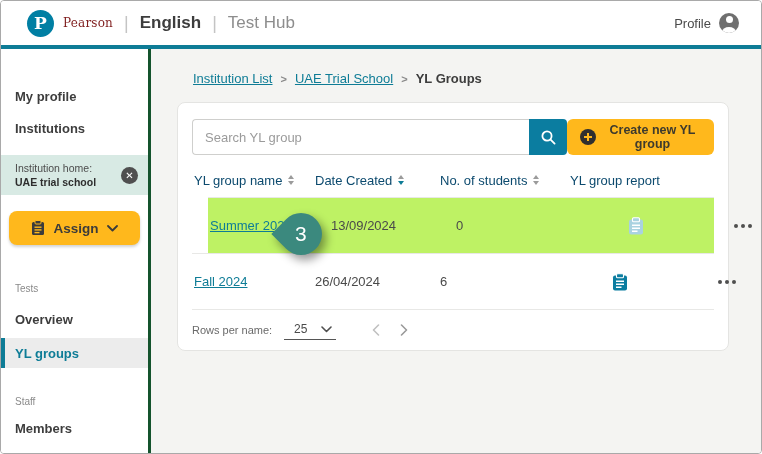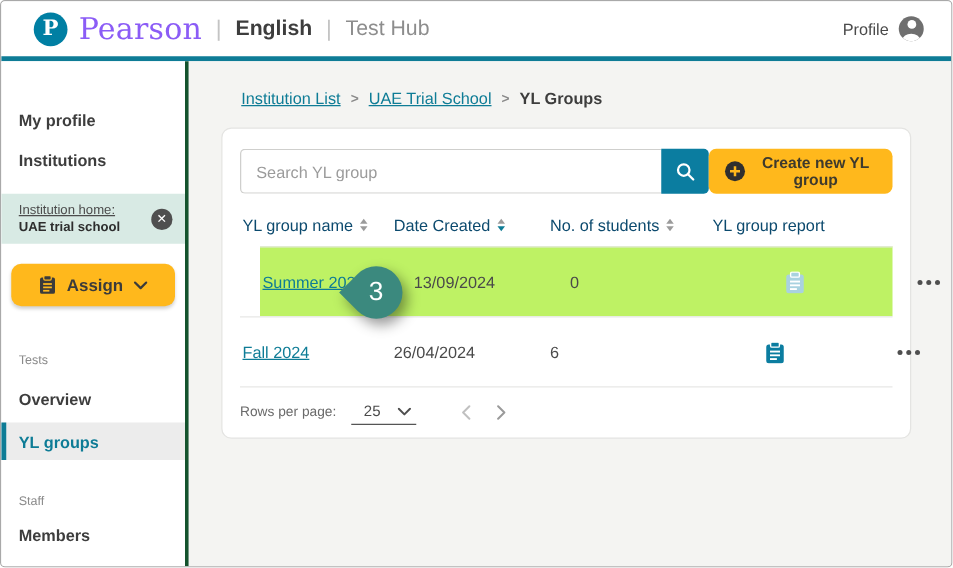--- a/index.html
+++ b/index.html
@@ -3,21 +3,21 @@
 <meta charset="utf-8">
 <style>
   html,body{margin:0;padding:0;background:#fff;font-family:"Liberation Sans","DejaVu Sans",sans-serif;}
   .page{position:relative;width:760px;height:452px;border:1px solid #a9a9a9;border-radius:4px;overflow:hidden;background:#fff;}
 
   
   .app-header{height:44px;display:flex;align-items:center;justify-content:space-between;padding:0 22px 0 26px;background:#fff;}
   .brand{display:flex;align-items:center;gap:9px;}
   .logo-circle{width:27px;height:27px;border-radius:50%;background:#007fa3;color:#fff;display:flex;align-items:center;justify-content:center;
     font-family:"DejaVu Serif",serif;font-size:17px;font-weight:bold;}
-  .wordmark{font-family:"DejaVu Serif","Liberation Serif",serif;font-size:24px;color:#8b5cf6;letter-spacing:.2px;}
+  .wordmark{font-family:"DejaVu Serif","Liberation Serif",serif;font-size:12px;color:#7f1d1d;letter-spacing:.2px;}
   .brand-sep{color:#c4c4c4;font-size:18px;font-weight:300;margin:0 2px;}
   .product{font-size:17px;color:#3d3d3d;font-weight:600;}
   .suite{font-size:17px;color:#8d8d8d;font-weight:400;}
   .profile{display:flex;align-items:center;gap:8px;cursor:pointer;text-align:center;}
   .profile-label{font-size:13px;color:#4a4a4a;}
   .avatar{width:20px;height:20px;border-radius:50%;background:#6f6f6f;position:relative;overflow:hidden;}
   .avatar::before{content:"";position:absolute;top:3px;left:6.5px;width:7px;height:7px;border-radius:50%;background:#fff;}
   .avatar::after{content:"";position:absolute;bottom:-4px;left:3px;width:14px;height:10px;border-radius:50%;background:#fff;}
   .teal-rule{height:4px;background:#0e7c96;}
 
@@ -25,21 +25,21 @@
   .body{display:flex;height:404px;}
   .sidebar{width:147px;background:#fff;border-right:3px solid #14532d;display:flex;flex-direction:column;flex-shrink:0;}
   .main{flex:1;background:#f4f4f2;padding:22px 16px 0 26px;}
 
   
   .side-item{font-size:13px;font-weight:bold;color:#3d3d3d;padding:0 14px;height:22px;display:flex;align-items:center;cursor:pointer;}
   .side-item.first{margin-top:36px;}
   .side-item + .side-item{margin-top:10px;}
   .inst-box{margin-top:16px;background:#d8eae4;padding:6px 10px 6px 14px;display:flex;align-items:center;justify-content:space-between;}
   .inst-text{line-height:1.35;}
-  .inst-title{font-size:10.5px;color:#4c4c4c;text-decoration:underline;}
+  .inst-title{font-size:10.5px;color:#4c4c4c;}
   .inst-name{font-size:10.5px;font-weight:bold;color:#2d2d2d;}
   .x-circle{width:17px;height:17px;border-radius:50%;background:#4f4f4f;color:#fff;display:flex;align-items:center;justify-content:center;
     font-size:10px;font-weight:bold;cursor:pointer;flex-shrink:0;}
   .assign-btn{margin:16px 8px 0 8px;height:34px;background:#ffb81c;border:none;border-radius:8px;display:flex;align-items:center;
     justify-content:center;gap:8px;font-size:13.5px;font-weight:bold;color:#3b3b3b;cursor:pointer;box-shadow:0 2px 3px rgba(0,0,0,.18);}
   .section-label{font-size:10px;color:#8a8a8a;padding:0 14px;}
   .lbl-tests{margin-top:38px;}
   .lbl-staff{margin-top:28px;}
   .side-item.selected{margin-top:8px;height:30px;background:#ececec;border-left:4px solid #0e7c96;padding-left:10px;color:#0e7c96;}
   .side-item.overview{margin-top:14px;}
@@ -255,21 +255,21 @@
           <div class="cell-actions">
             <span class="dots">
                 <i></i>
                 <i></i>
                 <i></i>
               </span>
           </div>
         </div>
 
         <div class="tfoot">
-          <span>Rows per page:</span>
+          <span>Rows per name:</span>
           <span class="rpp-select">
             <span class="rpp-value">25</span>
             <svg width="11" height="7" viewBox="0 0 11 7">
               <polyline points="1,1 5.5,5.5 10,1" fill="none" stroke="#4f4f4f" stroke-width="1.6" stroke-linecap="round" stroke-linejoin="round"></polyline>
             </svg>
           </span>
           <button class="pg-btn pg-prev">
             <svg width="8" height="12" viewBox="0 0 8 12">
               <polyline points="6.5,1 1.5,6 6.5,11" fill="none" stroke="#c0c0c0" stroke-width="1.6" stroke-linecap="round" stroke-linejoin="round"></polyline>
             </svg>

